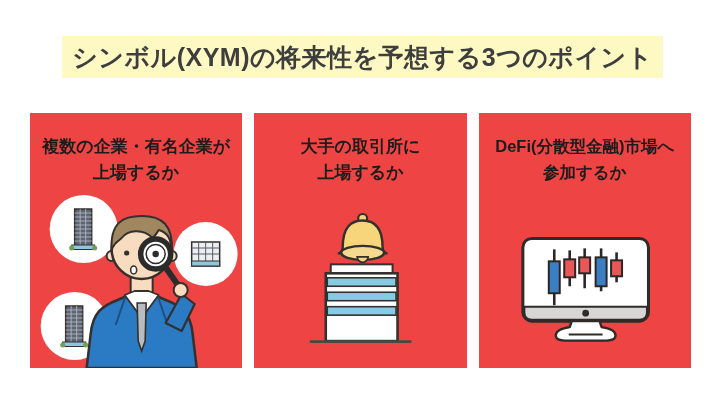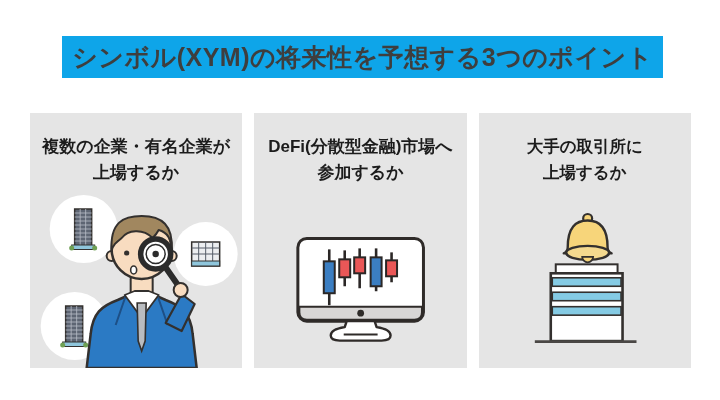--- a/index.html
+++ b/index.html
@@ -10,41 +10,41 @@
     background: #ffffff;
     overflow: hidden;
     font-family: "Liberation Sans", "DejaVu Sans", sans-serif;
   }
   .stage { position: relative; width: 720px; height: 400px; background:#ffffff; }
 
   .banner {
     position: absolute;
     left: 62px; top: 36px;
     width: 601px; height: 42px;
-    background: #0ea5e9;
+    background: #fef9c3;
     display: flex; align-items: center; justify-content: center;
   }
   .banner-title {
     font-size: 25px;
     font-weight: bold;
     color: #3e3e3e;
     letter-spacing: 0.5px;
     white-space: nowrap;
   }
 
   .cards {
     position: absolute;
     left: 30px; top: 113px;
     width: 661px; height: 255px;
     display: flex;
     gap: 12px;
   }
   .card {
     position: relative;
-    background: #e5e5e5;
+    background: #ef4444;
     flex: 1 1 0;
     display: flex;
     flex-direction: column;
     align-items: center;
   }
   .card-title {
     margin-top: 21px;
     font-size: 17px;
     font-weight: bold;
     color: #1c1c1c;
@@ -126,20 +126,45 @@
               <circle cx="125" cy="61" r="9.5" fill="none" stroke="#2b2b2b" stroke-width="1.5"></circle>
               <circle cx="125" cy="61" r="3.2" fill="#2b2b2b"></circle>
             </g>
           </g>
         </svg>
       </div>
     </div>
 
     <div class="card">
       <div class="card-title">
+        <span style="display:block">大手の取引所に</span>
+        <span style="display:block">上場するか</span>
+      </div>
+      <div class="illus">
+        <svg viewBox="0 0 213 175" preserveAspectRatio="xMidYMax meet">
+          <g>
+            <circle cx="109" cy="25" r="4.5" fill="#f7d57a" stroke="#33302e" stroke-width="2.2"></circle>
+            <path d="M 89 54 C 89 34 97 27 109 27 C 121 27 129 34 129 54 C 129 57 131 59 133 60 L 85 60 C 87 59 89 57 89 54 Z" fill="#f7d57a" stroke="#33302e" stroke-width="2.4" stroke-linejoin="round"></path>
+            <ellipse cx="109" cy="59.5" rx="21.5" ry="7" fill="#f4d98e" stroke="#33302e" stroke-width="2.4"></ellipse>
+            <path d="M 103.5 63.5 A 5.5 5.5 0 0 0 114.5 63.5 Z" fill="#f7d57a" stroke="#33302e" stroke-width="1.8"></path>
+          </g>
+          <g>
+            <rect x="77" y="71" width="62" height="9" fill="#ffffff" stroke="#33302e" stroke-width="2"></rect>
+            <rect x="72" y="80" width="72" height="68" fill="#ffffff" stroke="#33302e" stroke-width="2.6"></rect>
+            <rect x="73.5" y="84.5" width="69" height="8.5" fill="#85cbe4" stroke="#33302e" stroke-width="1.6"></rect>
+            <rect x="73.5" y="99" width="69" height="8.5" fill="#85cbe4" stroke="#33302e" stroke-width="1.6"></rect>
+            <rect x="73.5" y="113.5" width="69" height="8.5" fill="#85cbe4" stroke="#33302e" stroke-width="1.6"></rect>
+            <line x1="56" y1="148.5" x2="158" y2="148.5" stroke="#4a4745" stroke-width="2.6"></line>
+          </g>
+        </svg>
+      </div>
+    </div>
+
+    <div class="card">
+      <div class="card-title">
         <span style="display:block">DeFi(分散型金融)市場へ</span>
         <span style="display:block">参加するか</span>
       </div>
       <div class="illus">
         <svg viewBox="0 0 213 175" preserveAspectRatio="xMidYMax meet">
           <g>
             <rect x="44" y="45" width="126" height="83" rx="9" fill="#ffffff" stroke="#2f2b29" stroke-width="3"></rect>
             <path d="M 45.5 113.5 H 168.5 V 119 Q 168.5 126.5 161 126.5 H 53 Q 45.5 126.5 45.5 119 Z" fill="#d8d6d5" stroke="#2f2b29" stroke-width="2"></path>
             <circle cx="107" cy="120" r="3.4" fill="#2f2b29"></circle>
             <path d="M 93 128 L 121 128 L 123 134 Q 137 136 137 142.5 Q 137 147.5 128 147.5 L 86 147.5 Q 77 147.5 77 142.5 Q 77 136 91 134 Z" fill="#ffffff" stroke="#2f2b29" stroke-width="2.4" stroke-linejoin="round"></path>
@@ -154,39 +179,14 @@
             <rect x="100.5" y="64" width="11" height="16" fill="#ea5757" stroke="#2b2726" stroke-width="2"></rect>
             <line x1="122.5" y1="55" x2="122.5" y2="98" stroke="#2b2726" stroke-width="2.6"></line>
             <rect x="117" y="64" width="11" height="29" fill="#3b7ec2" stroke="#2b2726" stroke-width="2"></rect>
             <line x1="138" y1="59" x2="138" y2="89" stroke="#2b2726" stroke-width="2.6"></line>
             <rect x="132.5" y="67" width="11" height="16" fill="#ea5757" stroke="#2b2726" stroke-width="2"></rect>
           </g>
         </svg>
       </div>
     </div>
 
-    <div class="card">
-      <div class="card-title">
-        <span style="display:block">大手の取引所に</span>
-        <span style="display:block">上場するか</span>
-      </div>
-      <div class="illus">
-        <svg viewBox="0 0 213 175" preserveAspectRatio="xMidYMax meet">
-          <g>
-            <circle cx="109" cy="25" r="4.5" fill="#f7d57a" stroke="#33302e" stroke-width="2.2"></circle>
-            <path d="M 89 54 C 89 34 97 27 109 27 C 121 27 129 34 129 54 C 129 57 131 59 133 60 L 85 60 C 87 59 89 57 89 54 Z" fill="#f7d57a" stroke="#33302e" stroke-width="2.4" stroke-linejoin="round"></path>
-            <ellipse cx="109" cy="59.5" rx="21.5" ry="7" fill="#f4d98e" stroke="#33302e" stroke-width="2.4"></ellipse>
-            <path d="M 103.5 63.5 A 5.5 5.5 0 0 0 114.5 63.5 Z" fill="#f7d57a" stroke="#33302e" stroke-width="1.8"></path>
-          </g>
-          <g>
-            <rect x="77" y="71" width="62" height="9" fill="#ffffff" stroke="#33302e" stroke-width="2"></rect>
-            <rect x="72" y="80" width="72" height="68" fill="#ffffff" stroke="#33302e" stroke-width="2.6"></rect>
-            <rect x="73.5" y="84.5" width="69" height="8.5" fill="#85cbe4" stroke="#33302e" stroke-width="1.6"></rect>
-            <rect x="73.5" y="99" width="69" height="8.5" fill="#85cbe4" stroke="#33302e" stroke-width="1.6"></rect>
-            <rect x="73.5" y="113.5" width="69" height="8.5" fill="#85cbe4" stroke="#33302e" stroke-width="1.6"></rect>
-            <line x1="56" y1="148.5" x2="158" y2="148.5" stroke="#4a4745" stroke-width="2.6"></line>
-          </g>
-        </svg>
-      </div>
-    </div>
-
   </div>
 </div>
 
 </body></html>

